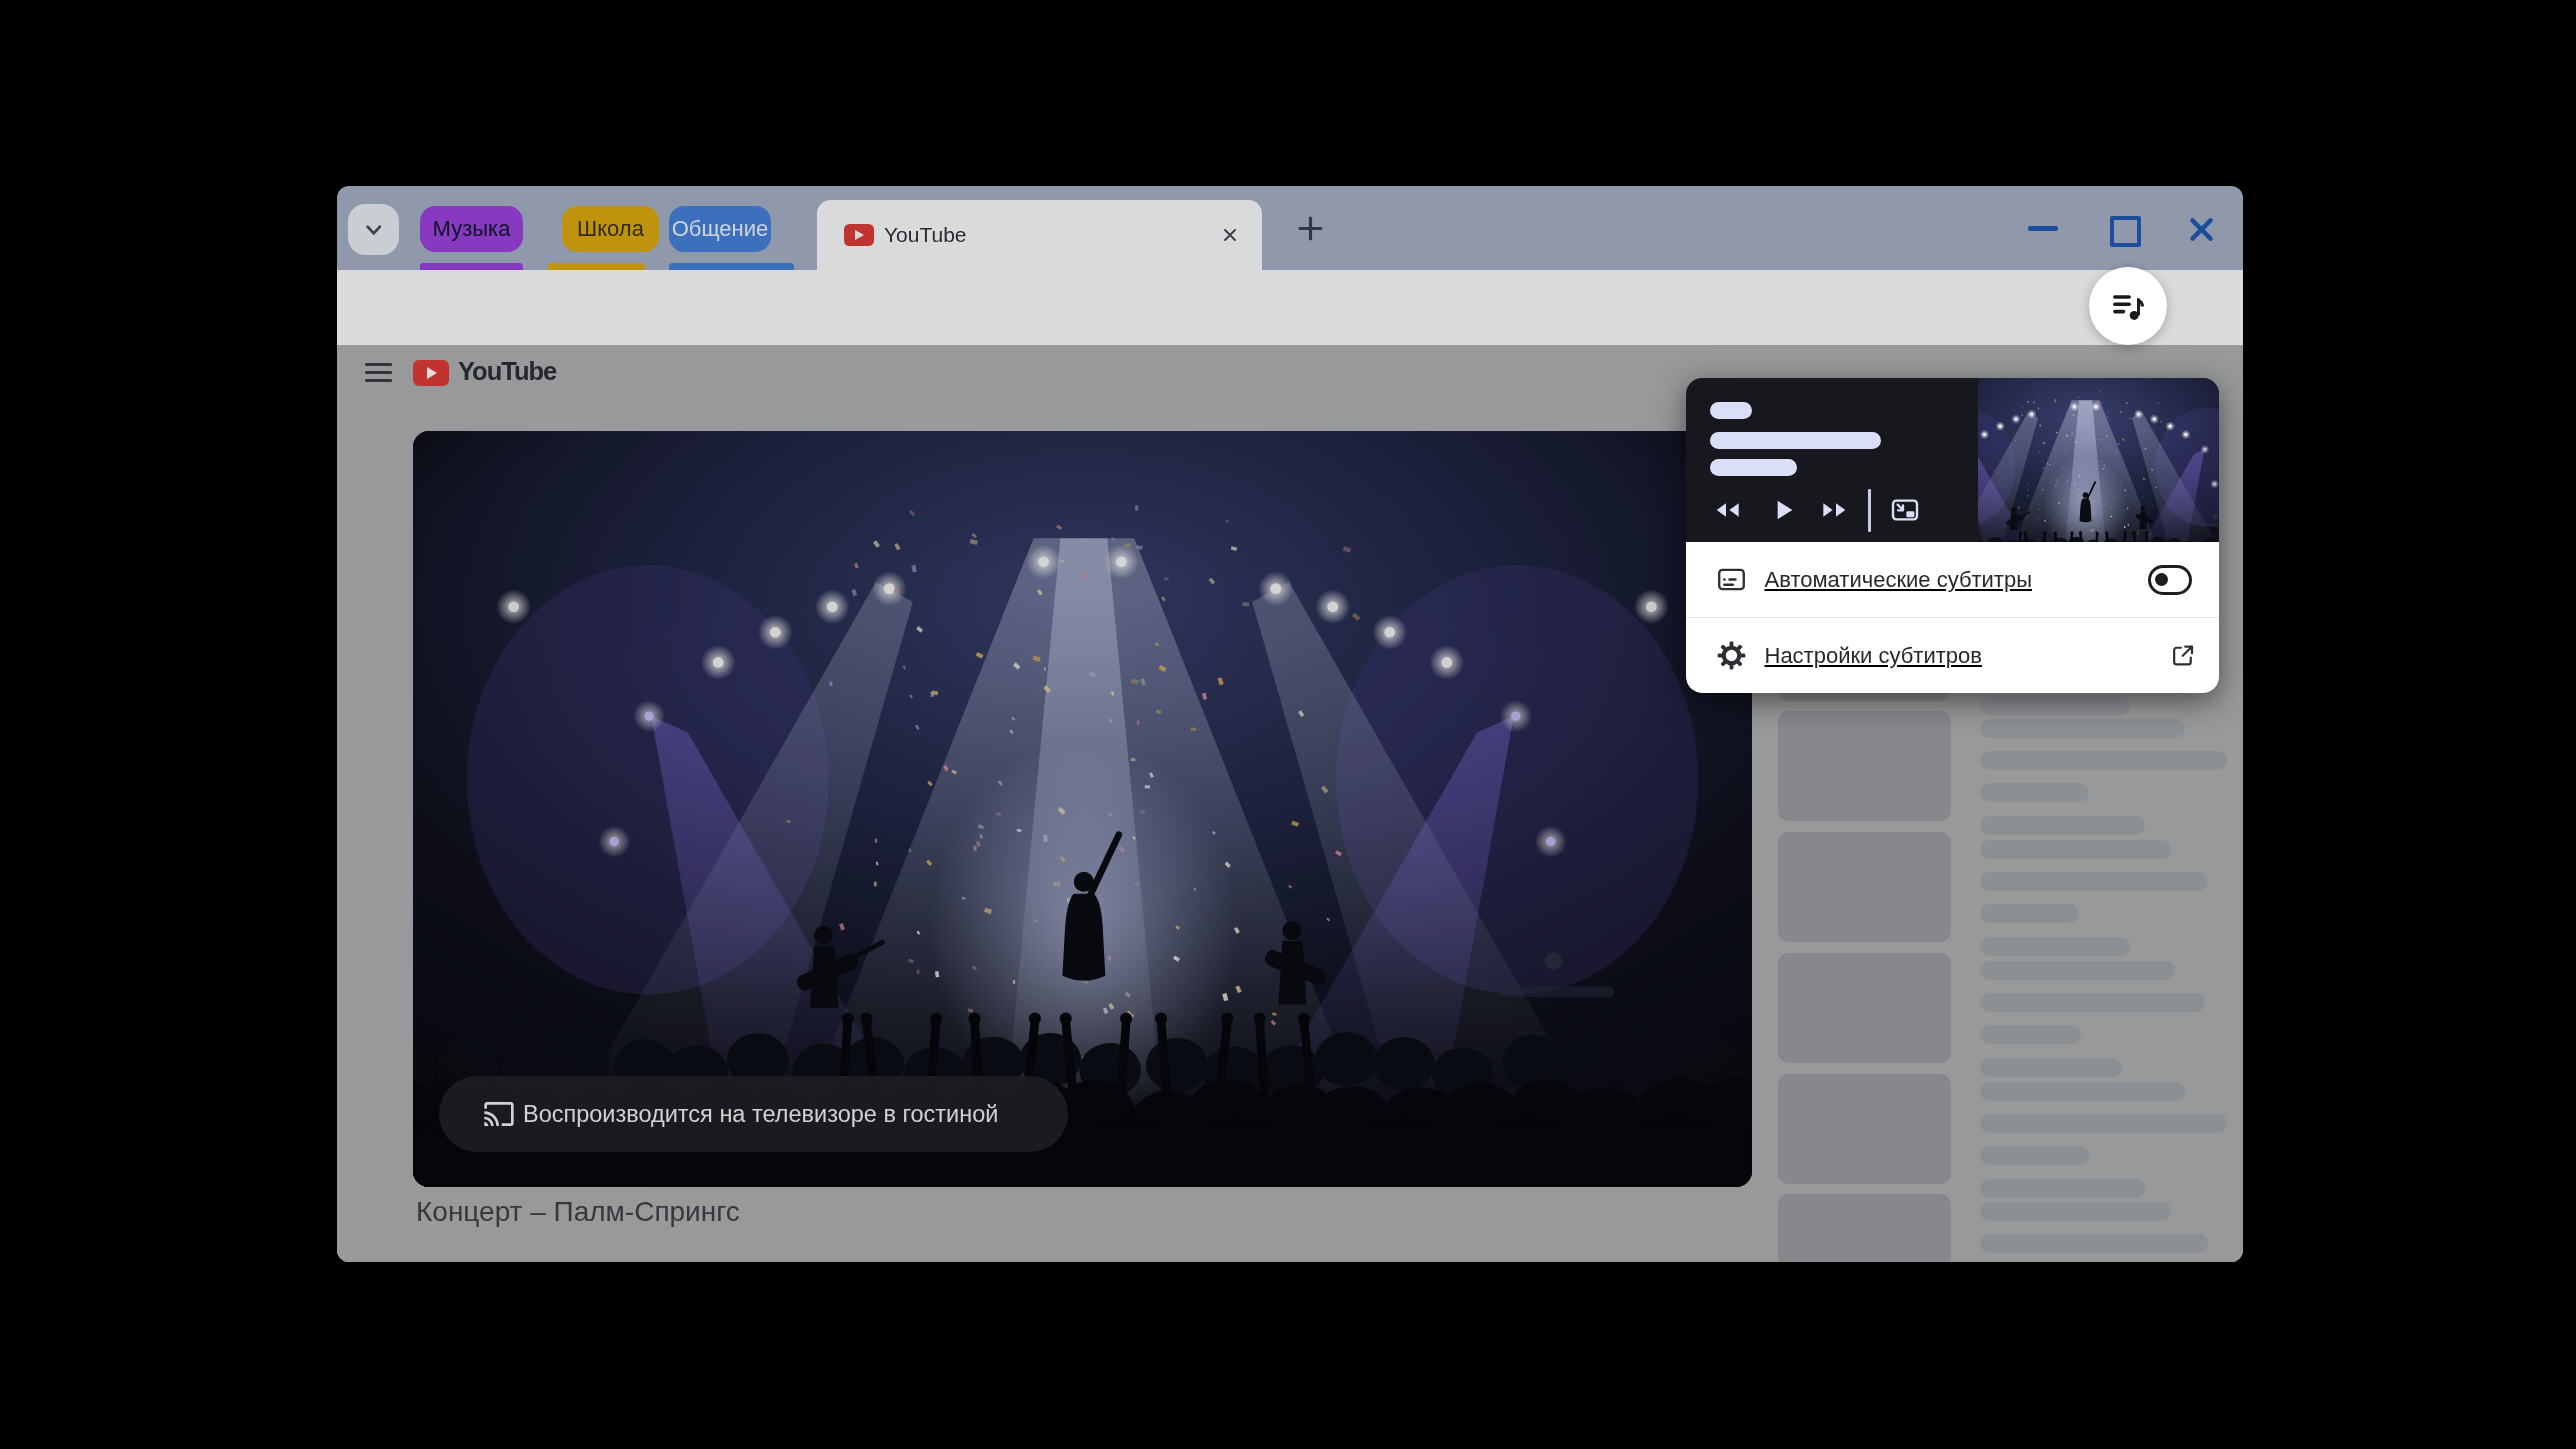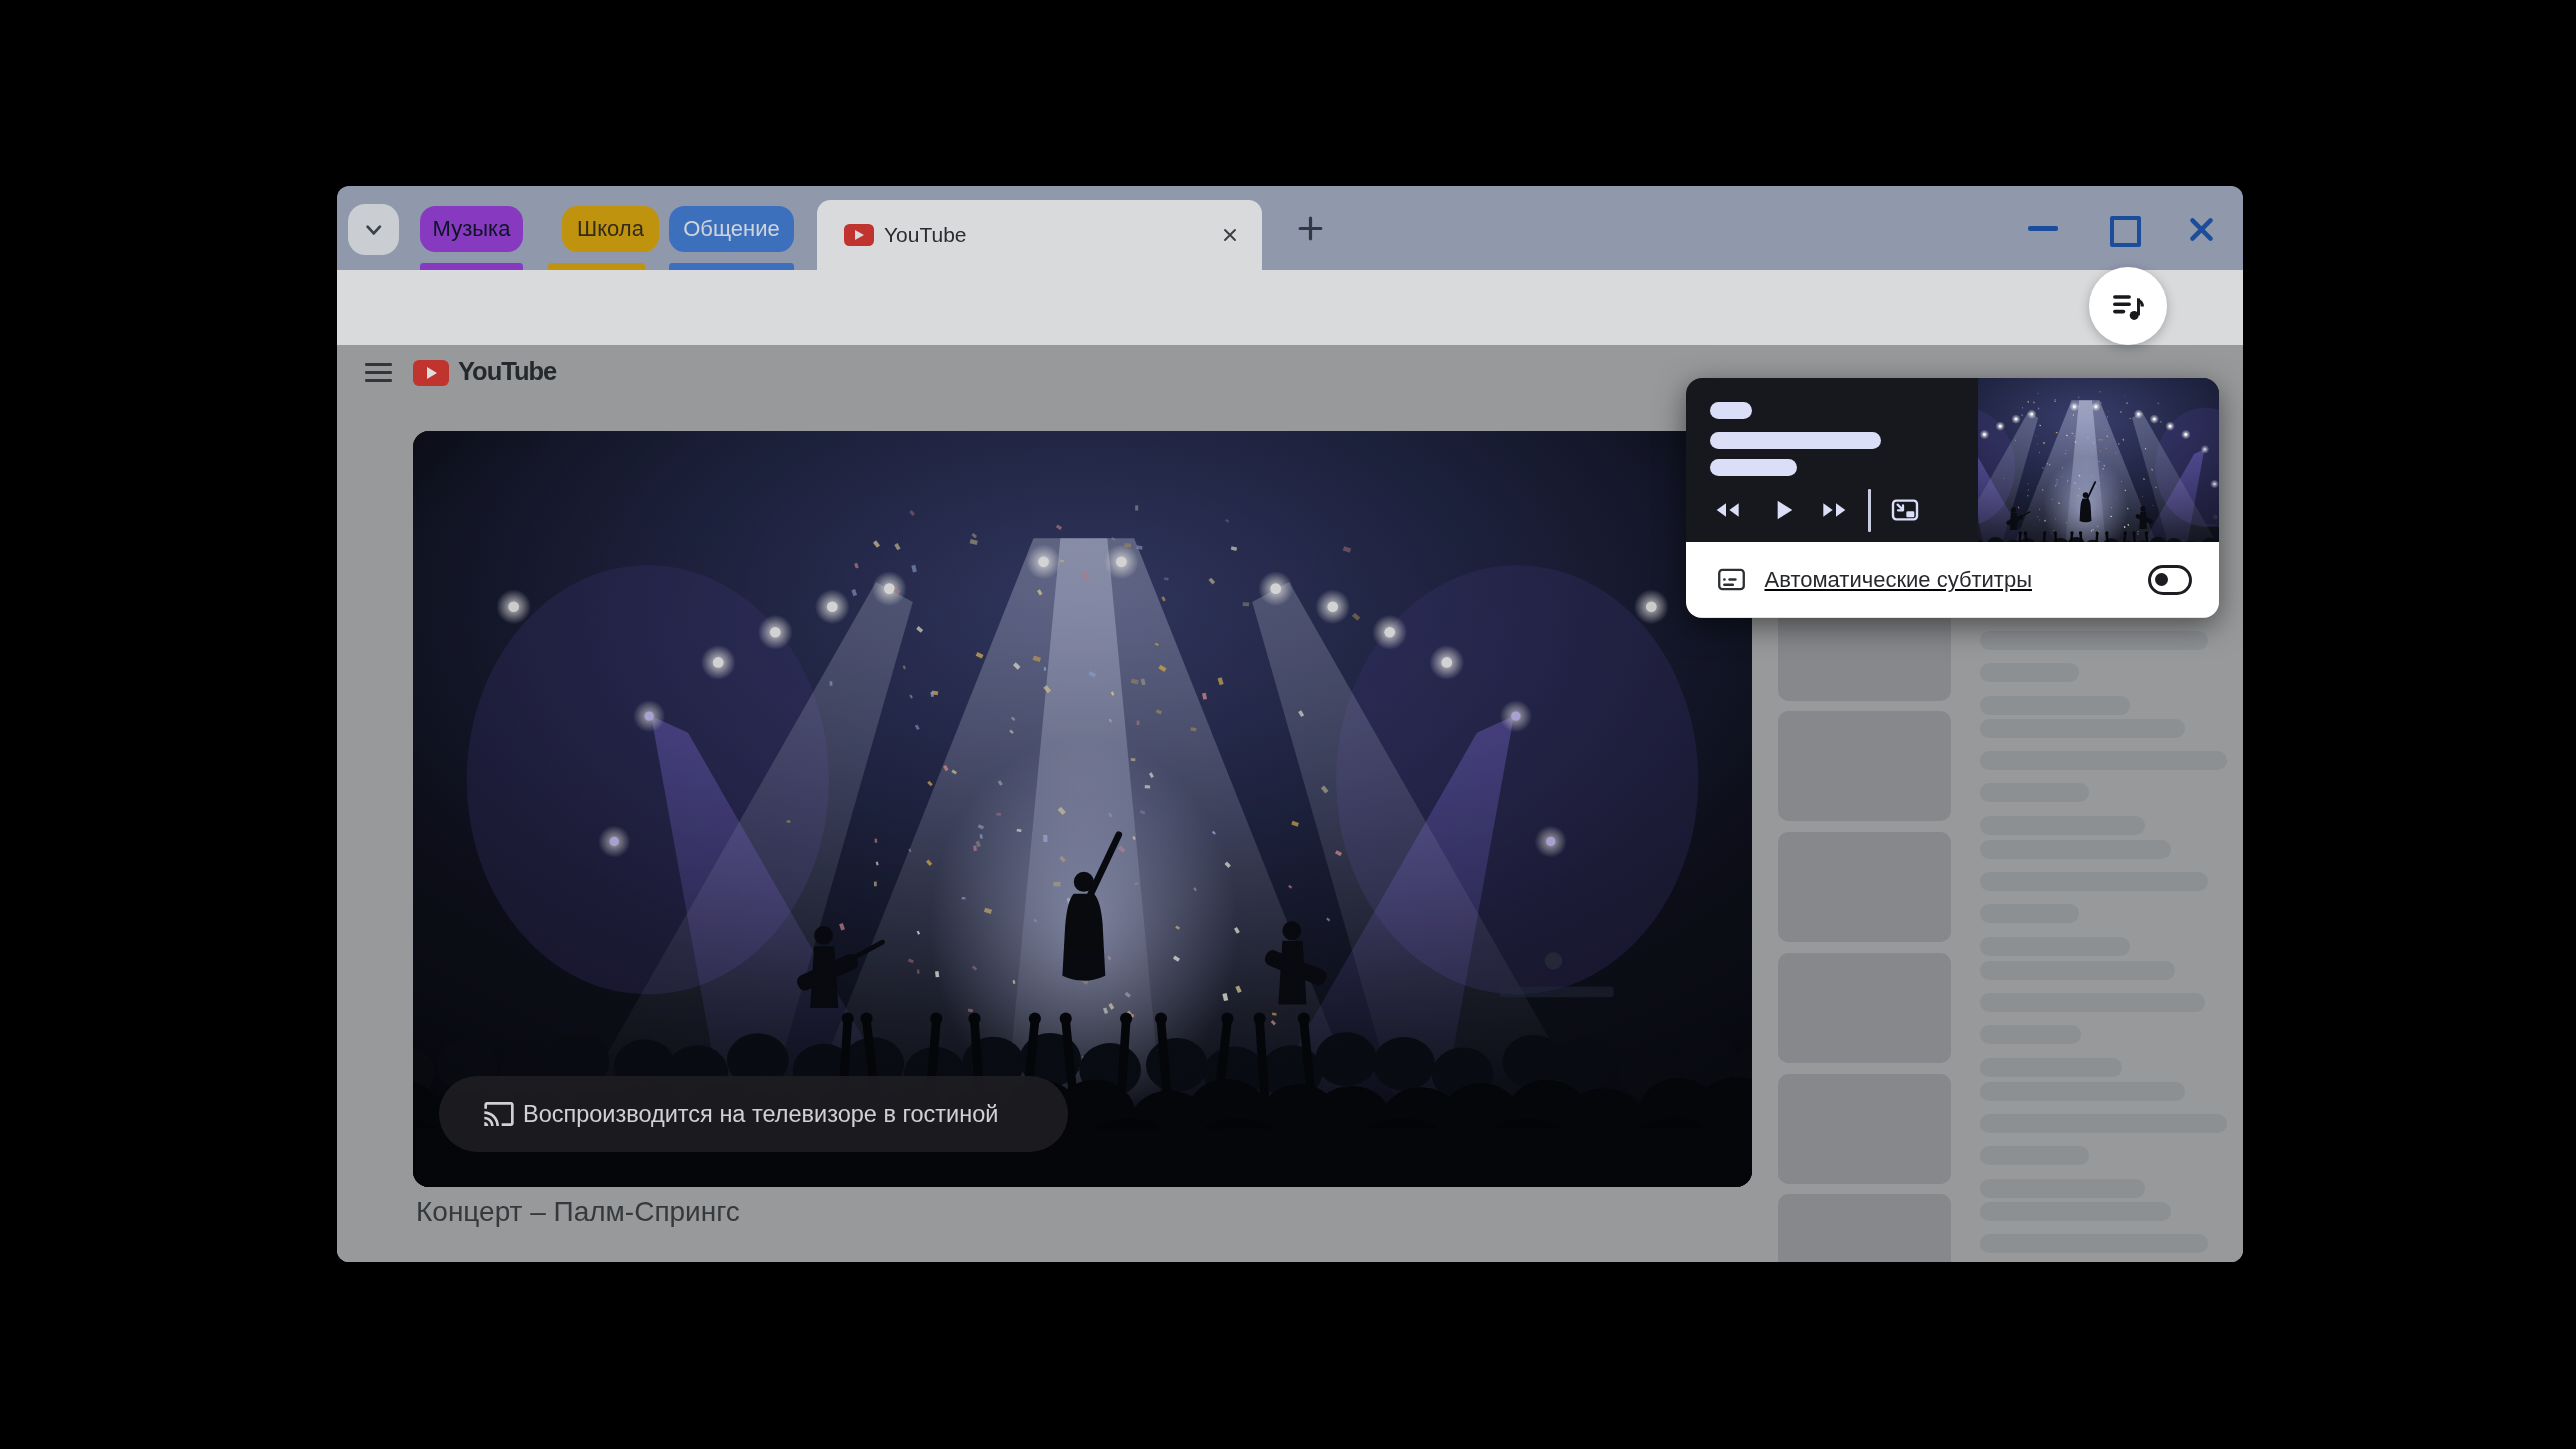--- a/index.html
+++ b/index.html
@@ -10,21 +10,21 @@
     background:#a6b0c6;border-radius:12px;overflow:hidden;}
   
   #tabstrip{position:absolute;left:0;top:0;width:100%;height:84px;}
   #tab-search-btn{position:absolute;left:11.4px;top:18px;width:51px;height:51px;border-radius:17.4px;
     background:#e9edf3;display:flex;align-items:center;justify-content:center;}
   .group-chip{position:absolute;top:19.5px;height:46px;border-radius:15.4px;display:flex;
     align-items:center;justify-content:center;font-size:22px;font-weight:500;}
   .group-line{position:absolute;top:77px;height:6.7px;border-radius:3.4px 3.4px 0 0;}
   #chip-music{left:83px;width:103px;}   #line-music{left:83px;width:103px;}
   #chip-school{left:225px;width:97px;}  #line-school{left:211px;width:97px;}
-  #chip-chat{left:332px;width:125px;text-align:center;}    #line-chat{left:332px;width:125px;}
+  #chip-chat{left:332px;width:102px;text-align:center;}    #line-chat{left:332px;width:125px;}
   #active-tab{position:absolute;left:480px;top:14px;width:445px;height:70px;background:#fafbfd;
     border-radius:13.4px 13.4px 0 0;}
   #tab-favicon{position:absolute;left:27px;top:24px;width:29.5px;height:21.5px;background:#dd3b36;
     border-radius:5.4px;display:flex;align-items:center;justify-content:center;}
   #tab-favicon .tri{width:0;height:0;border-left:9.4px solid #fafbfd;border-top:5.4px solid transparent;
     border-bottom:5.4px solid transparent;margin-left:2px;}
   #tab-title{position:absolute;left:67px;top:0;height:70px;line-height:70px;font-size:21px;color:#303338;}
   #tab-close{position:absolute;left:401px;top:23px;width:24px;height:24px;}
   #new-tab-btn{position:absolute;left:955px;top:24px;width:36px;height:36px;display:flex;
     align-items:center;justify-content:center;}
@@ -596,16 +596,36 @@
         <rect x="11" y="22" width="4" height="4" rx="1.5" fill="#2c2f34"></rect>
         <rect x="19" y="22" width="13" height="4" rx="2" fill="#2c2f34"></rect>
         <rect x="11" y="30" width="17" height="4" rx="2" fill="#2c2f34"></rect>
       </svg>
       <div class="m-label">Автоматические субтитры</div>
       <div id="toggle-captions">
         <div class="knob"></div>
       </div>
     </div>
     <div id="menu-divider"></div>
+    <div class="menu-row" style="border-radius:0 0 16px 16px">
+      <svg class="m-ic" viewBox="0 0 48 48">
+        <g id="gear-teeth" fill="#2c2f34">
+            <rect x="21" y="2.5" width="6" height="8" rx="2" transform="rotate(0 24 24)"></rect>
+            <rect x="21" y="2.5" width="6" height="8" rx="2" transform="rotate(45 24 24)"></rect>
+            <rect x="21" y="2.5" width="6" height="8" rx="2" transform="rotate(90 24 24)"></rect>
+            <rect x="21" y="2.5" width="6" height="8" rx="2" transform="rotate(135 24 24)"></rect>
+            <rect x="21" y="2.5" width="6" height="8" rx="2" transform="rotate(180 24 24)"></rect>
+            <rect x="21" y="2.5" width="6" height="8" rx="2" transform="rotate(225 24 24)"></rect>
+            <rect x="21" y="2.5" width="6" height="8" rx="2" transform="rotate(270 24 24)"></rect>
+            <rect x="21" y="2.5" width="6" height="8" rx="2" transform="rotate(315 24 24)"></rect>
+          </g>
+        <circle cx="24" cy="24" r="12" fill="none" stroke="#2c2f34" stroke-width="6.5"></circle>
+      </svg>
+      <div class="m-label">Настройки субтитров</div>
+      <svg id="open-settings-ic" viewBox="0 0 48 48">
+        <path d="M21 11 H14 a4 4 0 0 0 -4 4 v19 a4 4 0 0 0 4 4 h19 a4 4 0 0 0 4 -4 v-7" fill="none" stroke="#2c2f34" stroke-width="3.6" stroke-linecap="round"></path>
+        <path d="M28 9 H39 V20 M39 9 L24 24" fill="none" stroke="#2c2f34" stroke-width="3.6" stroke-linecap="round" stroke-linejoin="round"></path>
+      </svg>
+    </div>
   </div>
 
 </div>
 
 
 </body></html>

